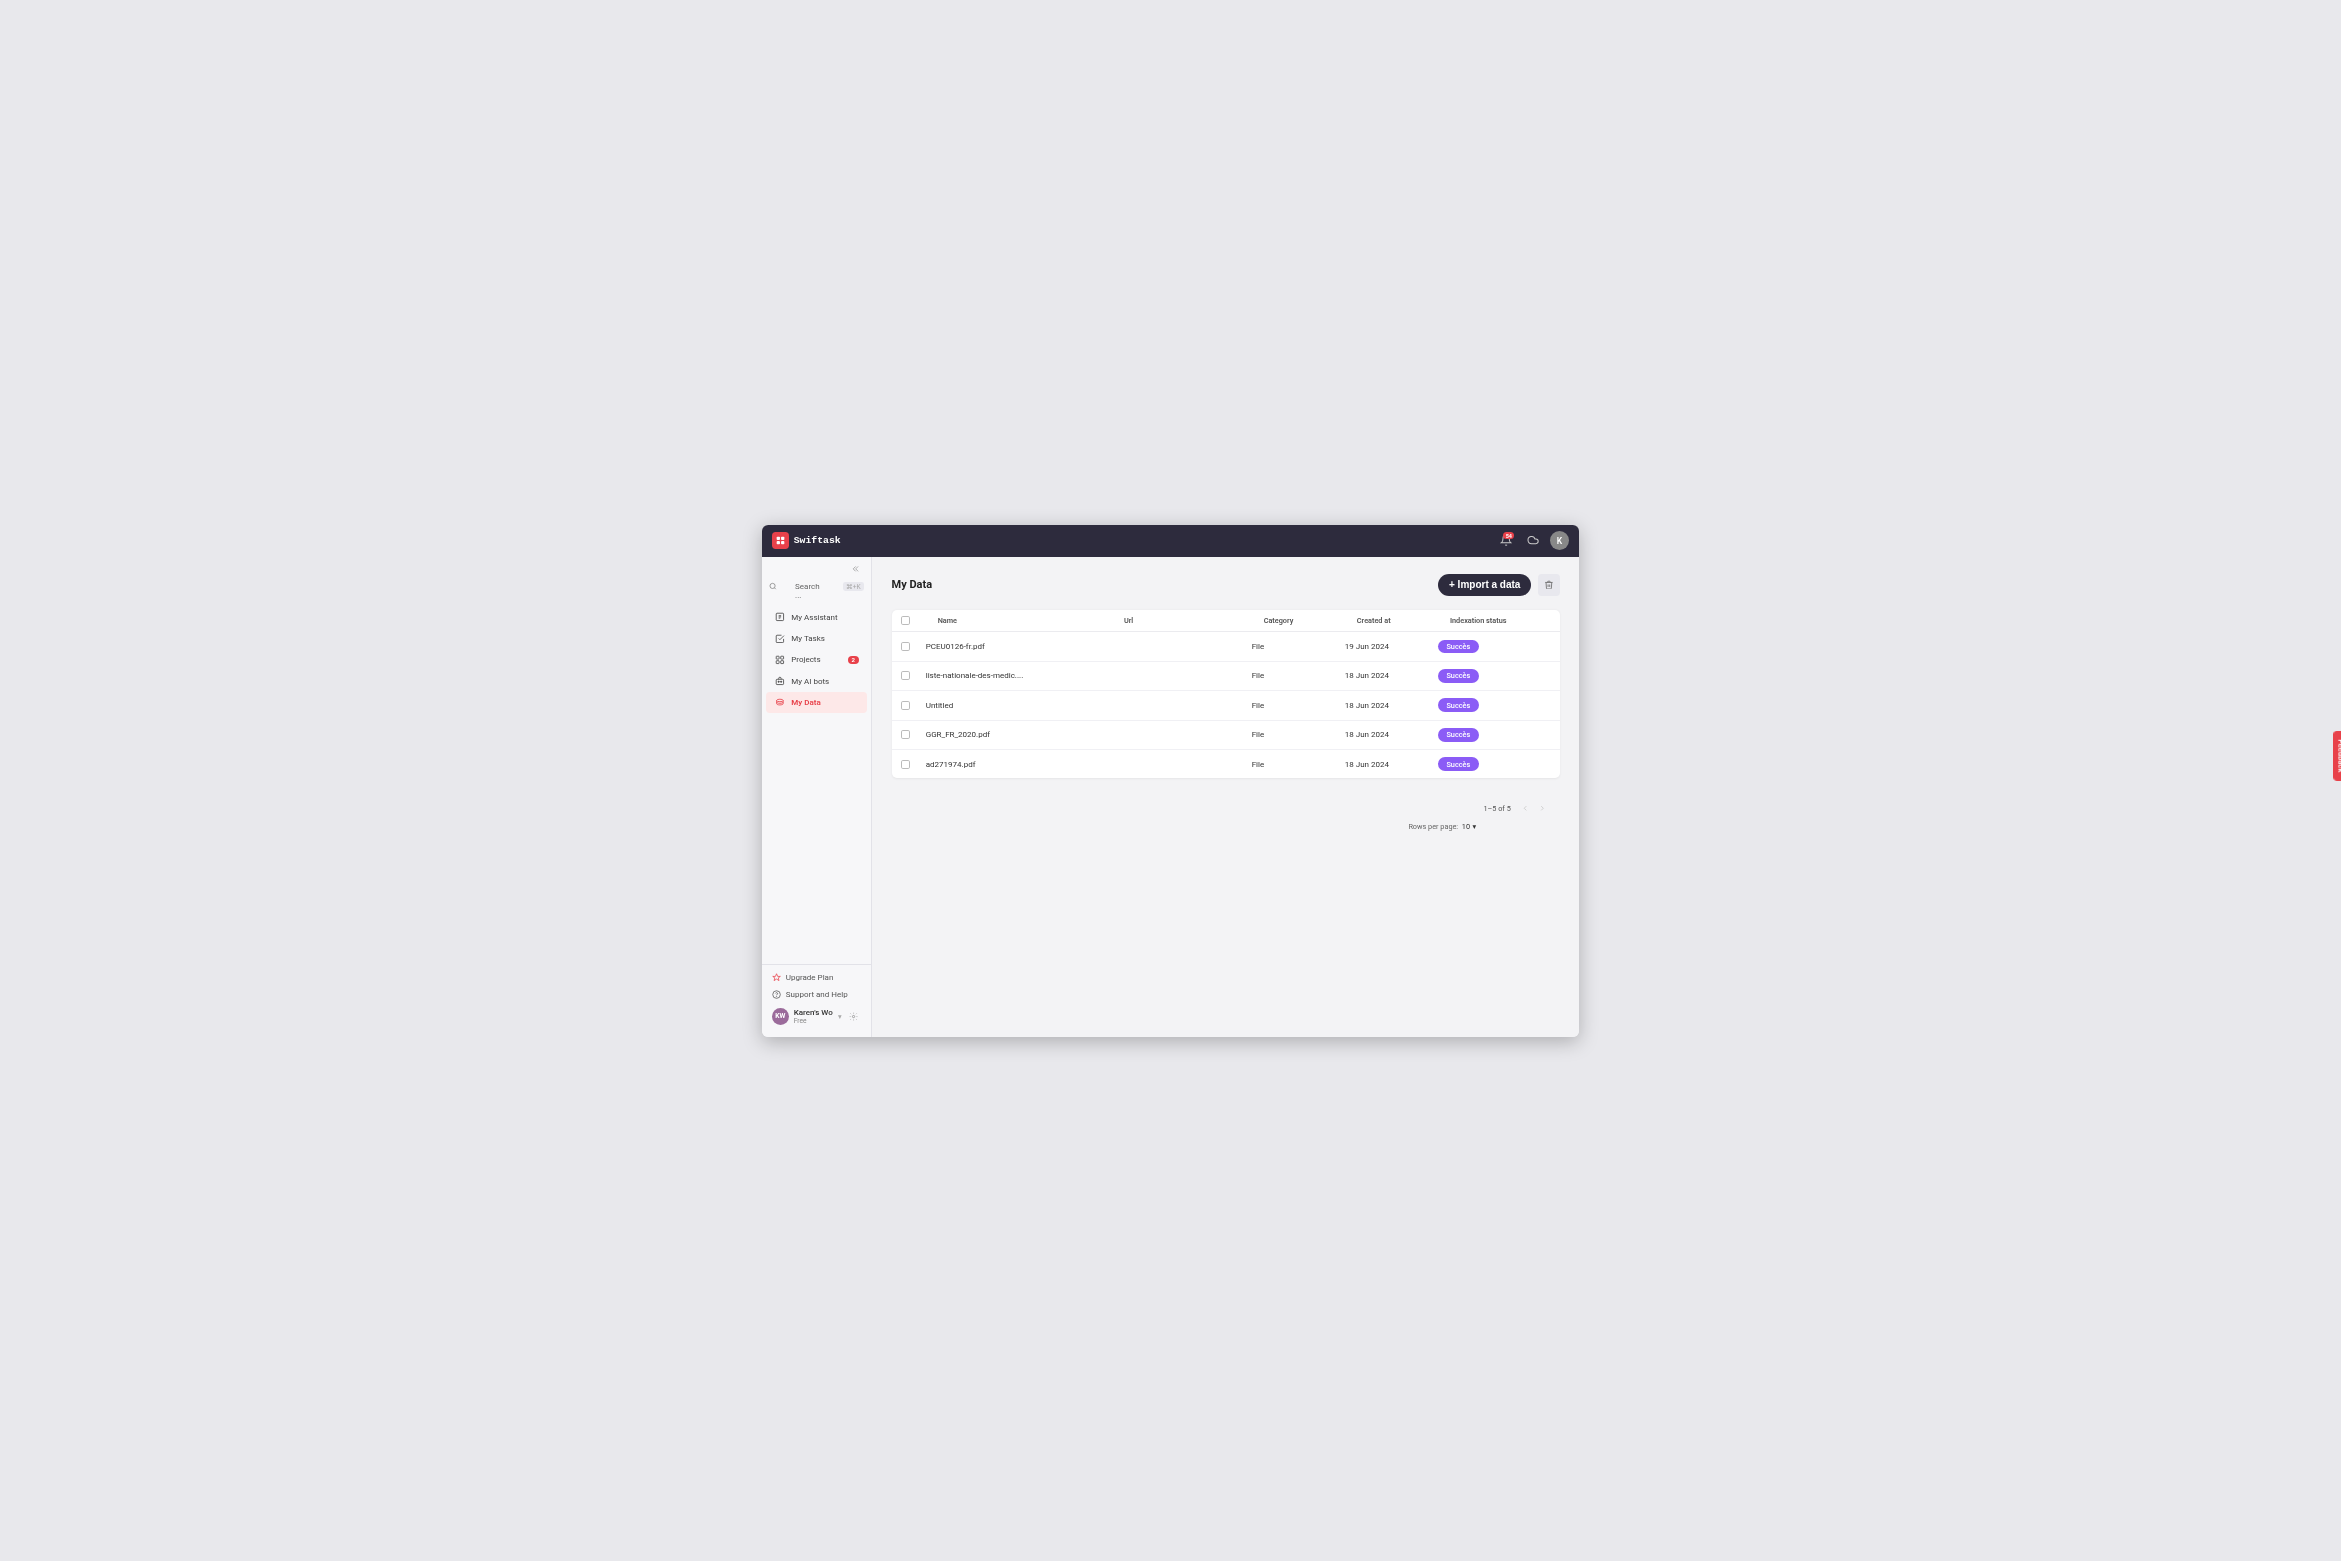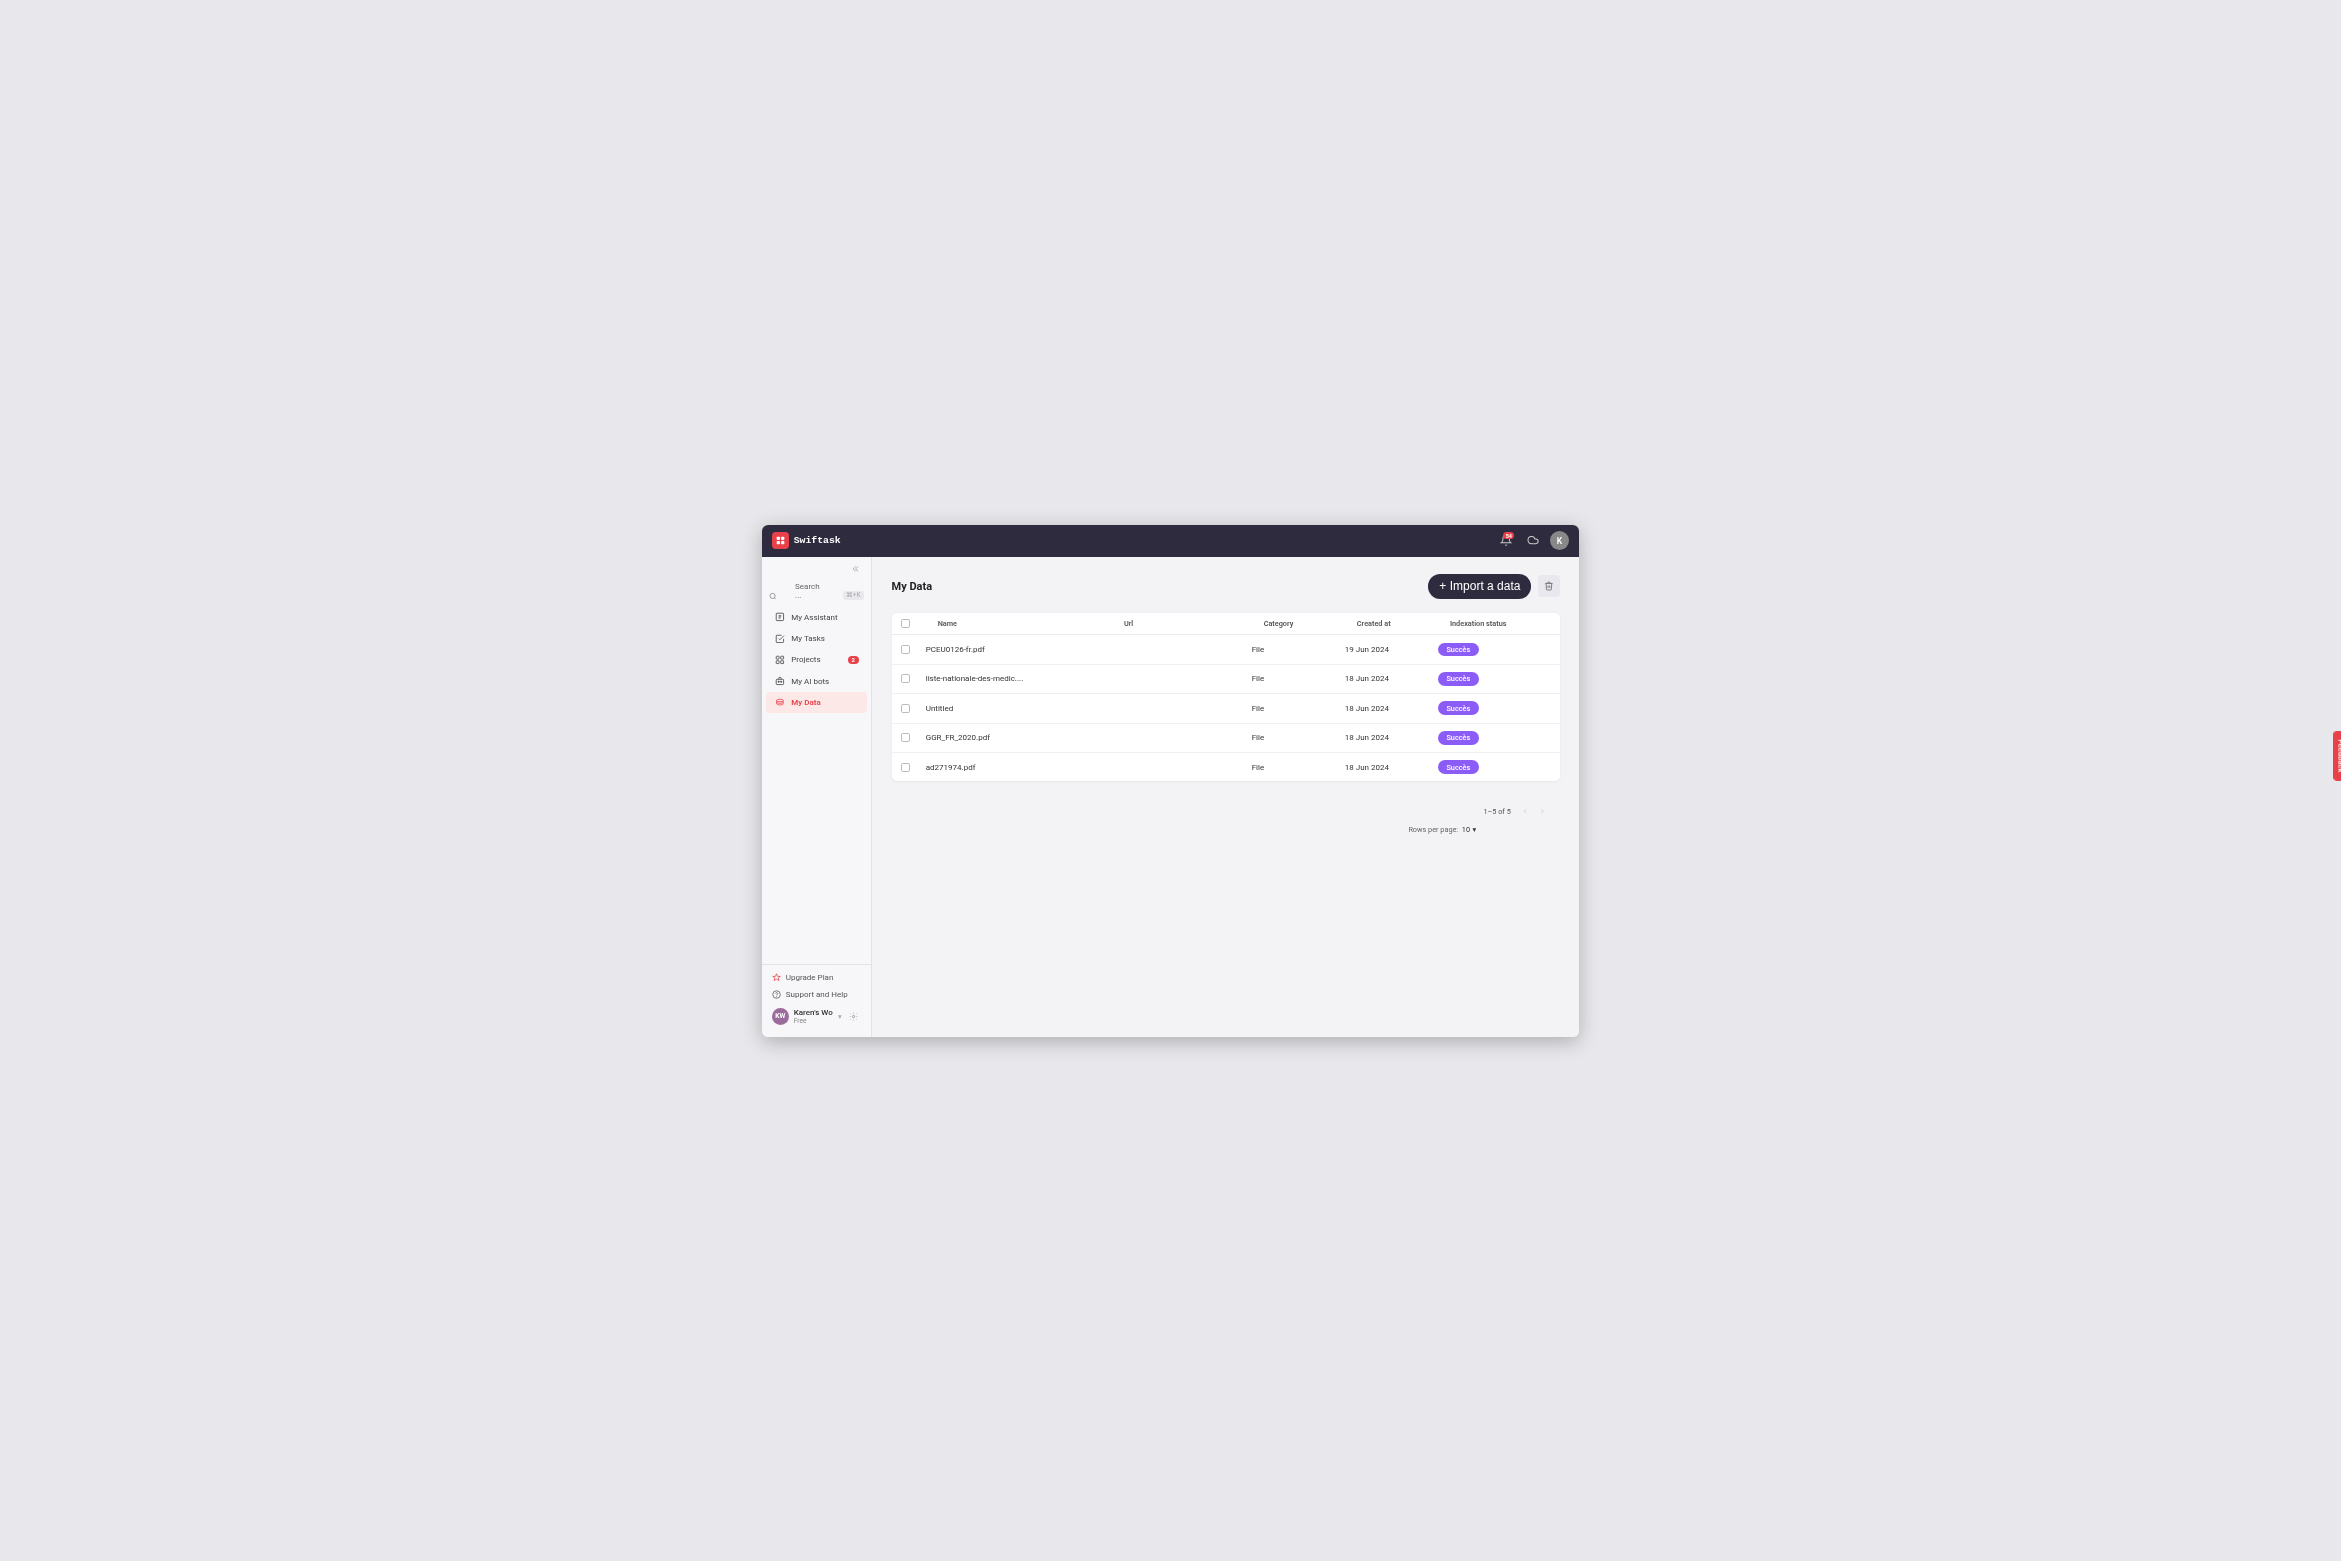--- a/index.html
+++ b/index.html
@@ -115,21 +115,21 @@
       padding-bottom: 4.9px;
     }
     .sidebar-top {
       display: flex;
       align-items: center;
       justify-content: space-between;
       padding: 6.1px 7.3px 2.4px;
     }
     .sidebar-search {
       display: flex;
-      align-items: flex-end;
+      align-items: flex-start;
       gap: 18px;
       padding: 3.7px 7.3px;
       cursor: pointer;
       color: #666;
       font-size: 8px;
     }
     .sidebar-search .shortcut {
       margin-left: auto;
       font-size: 6.7px;
       color: #aaa;
@@ -261,22 +261,22 @@
     }
     .import-btn {
       display: flex;
       align-items: center;
       gap: 3.7px;
       background: #2d2b3d;
       color: #fff;
       border: none;
       border-radius: 12.2px;
       padding: 5.5px 11px;
-      font-size: 12px;
-      font-weight: 400;
+      font-size: 10px;
+      font-weight: 700;
       cursor: pointer;
     }
     .delete-btn {
       width: 22px;
       height: 22px;
       background: #e8e8ee;
       border: none;
       border-radius: 3.7px;
       cursor: pointer;
       display: flex;

